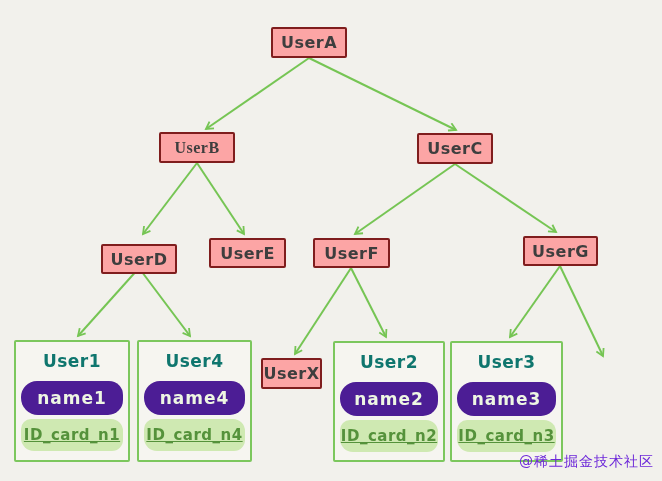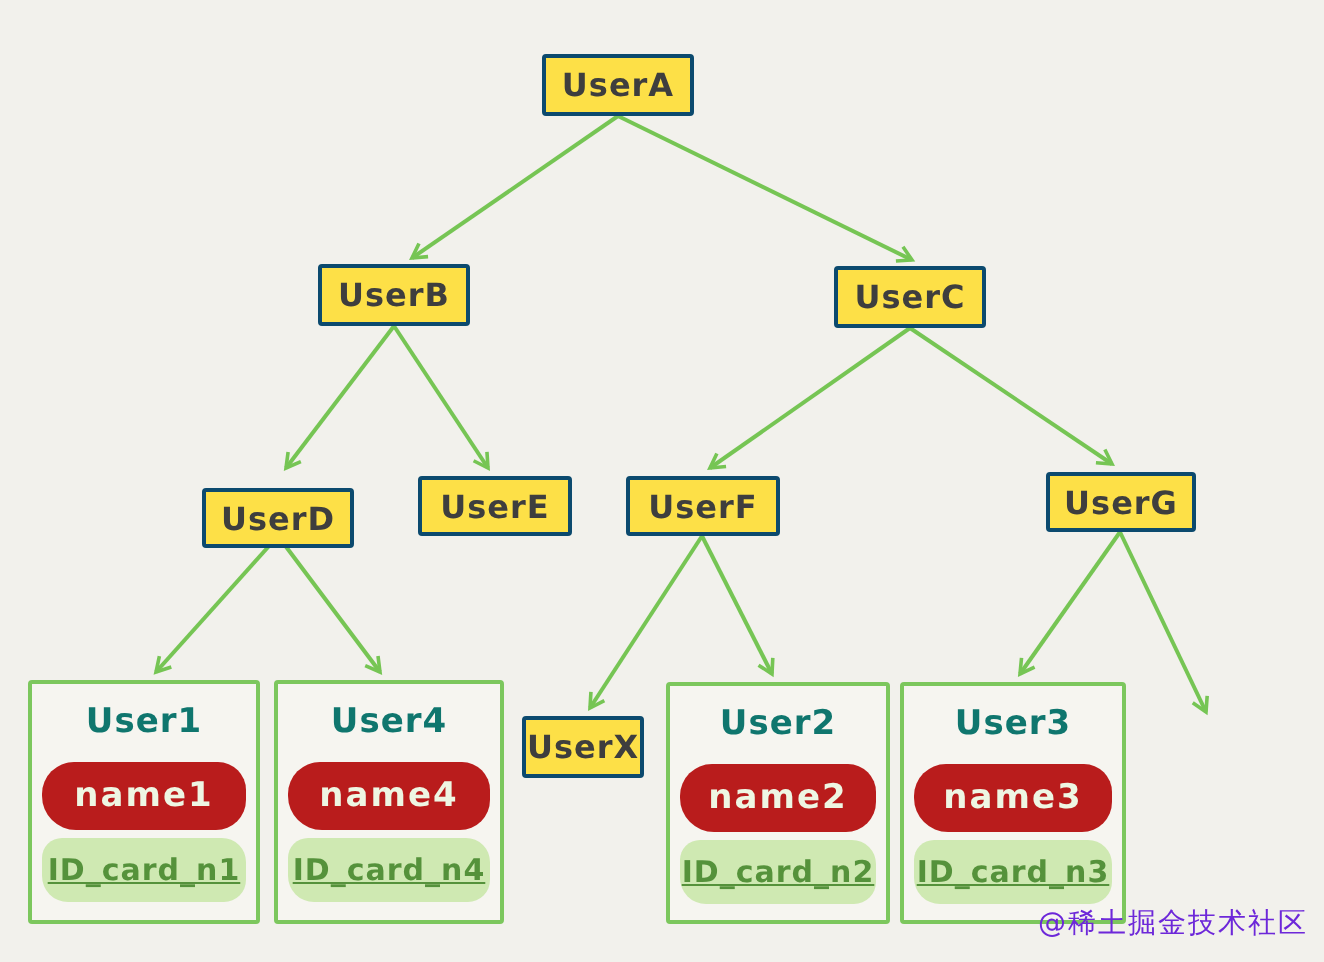--- a/index.html
+++ b/index.html
@@ -17,23 +17,23 @@
   }
   .edges-layer {
     position: absolute;
     left: 0; top: 0;
     width: 662px; height: 481px;
     pointer-events: none;
   }
   .node {
     position: absolute;
     box-sizing: border-box;
-    border: 2px solid #0c4a6e;
+    border: 2px solid #7f1d1d;
     border-radius: 2px;
-    background: #fde047;
+    background: #fca5a5;
     display: flex;
     align-items: center;
     justify-content: center;
     color: #3e3e3e;
     font-weight: 700;
     font-size: 16px;
     letter-spacing: 0.5px;
   }
   .card {
     position: absolute;
@@ -52,21 +52,21 @@
     font-size: 17px;
     letter-spacing: 0.5px;
     padding: 9px 0 10px 0;
   }
   .pill {
     margin: 0 5px;
     text-align: center;
     font-weight: 700;
   }
   .pill-name {
-    background: #b91c1c;
+    background: #4c1d95;
     color: #eef6e3;
     font-size: 17px;
     line-height: 34px;
     height: 34px;
     border-radius: 16px 14px 15px 17px;
     letter-spacing: 1px;
   }
   .pill-id {
     background: #cfe9b2;
     color: #55923b;
@@ -111,21 +111,21 @@
       <line x1="351" y1="268" x2="386" y2="337" marker-end="url(#arrow)"></line>
       <line x1="560" y1="266" x2="510" y2="337" marker-end="url(#arrow)"></line>
       <line x1="560" y1="266" x2="603" y2="356" marker-end="url(#arrow)"></line>
     </g>
   </svg>
 
   <div class="node" style="left:271px; top:27px; width:76px; height:31px;">
     <span>UserA</span>
   </div>
 
-  <div class="node" style="left:159px; top:132px; width:76px; height:31px;">
+  <div class="node" style="left:159px; top:132px; width:76px; height:31px;font-family:Liberation Serif, serif;">
     <span>UserB</span>
   </div>
   <div class="node" style="left:417px; top:133px; width:76px; height:31px;">
     <span>UserC</span>
   </div>
 
   <div class="node" style="left:101px; top:244px; width:76px; height:30px;">
     <span>UserD</span>
   </div>
   <div class="node" style="left:313px; top:238px; width:77px; height:30px;">

